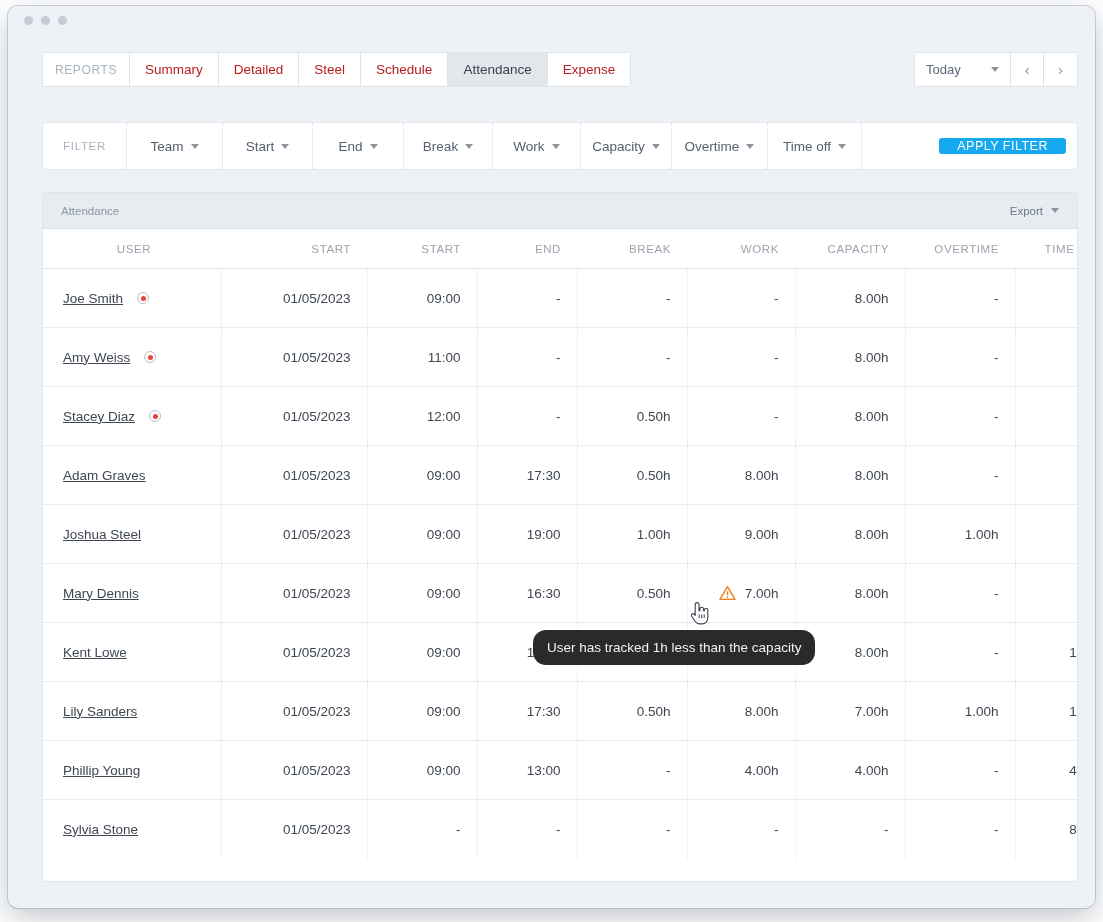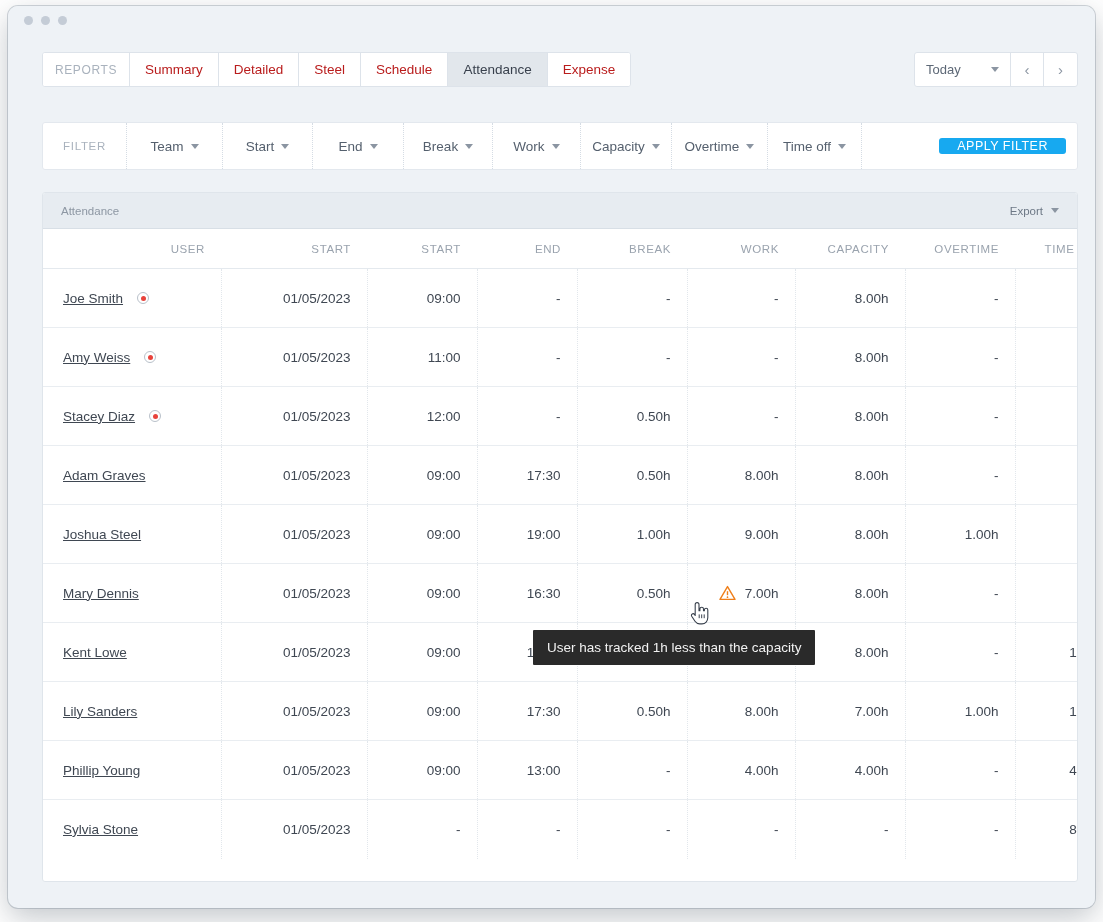--- a/index.html
+++ b/index.html
@@ -181,21 +181,21 @@
     font-size: 11.5px;
     font-weight: normal;
     color: #9aa3ae;
     letter-spacing: .6px;
     text-align: right;
     padding: 14px 16px 13px;
     border-bottom: 1px solid #e4e9ee;
     background: #fff;
   }
   table.attendance th.user-col,
-  table.attendance td.user-col { text-align: right; padding-left: 20px; }
+  table.attendance td.user-col { text-align: center; padding-left: 20px; }
   table.attendance td {
     font-size: 13.5px;
     color: #3f4752;
     text-align: right;
     padding: 21px 16px;
     border-bottom: 1px solid #e9edf1;
     border-right: 1px dotted #e2e7ec;
     height: 59px;
   }
   table.attendance td:last-child { border-right: none; }
@@ -226,21 +226,21 @@
   
   .tooltip {
     position: absolute;
     left: 508px; top: 596px;
     background: #2a2a2a;
     color: #f2f2f2;
     font-size: 13.5px;
     padding: 10px 14px;
     z-index: 40;
     white-space: nowrap;
-    border-radius: 1px;
+    border-radius: 13px;
   }
   
   .cursor-hand {
     position: absolute;
     left: 663px; top: 566px;
     z-index: 50;
     pointer-events: none;
   }
 
   col.c-user { width: 178px; }

